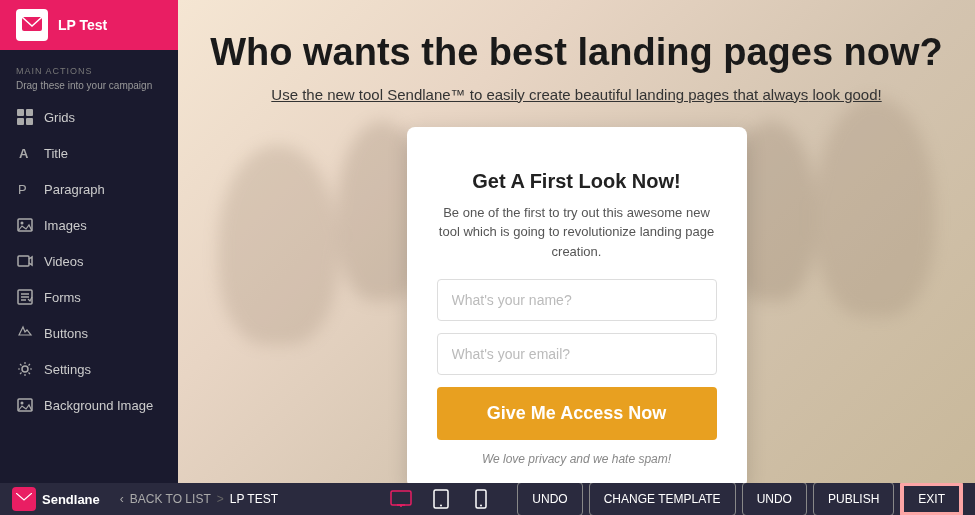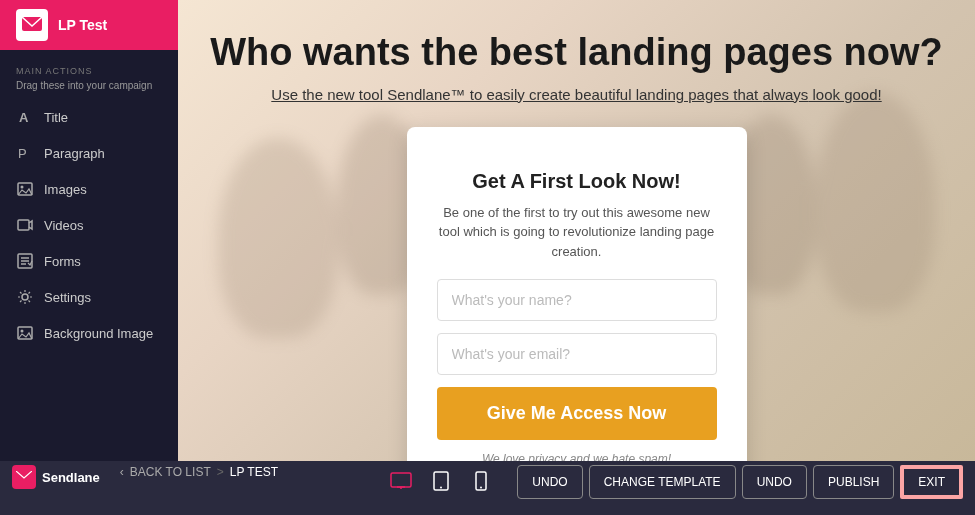--- a/index.html
+++ b/index.html
@@ -36,21 +36,21 @@
     
     .form-card { background: #fff; border-radius: 8px; padding: 43px 30px 22px; width: 340px; position: relative; z-index: 2; box-shadow: 0 4px 20px rgba(0,0,0,0.15); }
     .form-card-title { font-size: 20px; font-weight: bold; text-align: center; color: #222; margin-bottom: 10px; }
     .form-card-desc { font-size: 13px; color: #555; text-align: center; margin-bottom: 18px; line-height: 1.5; }
     .form-input { width: 100%; border: 1px solid #ddd; border-radius: 4px; padding: 12px 14px; font-size: 14px; color: #999; margin-bottom: 12px; outline: none; }
     .form-input::placeholder { color: #bbb; }
     .form-submit { width: 100%; background: #e8a020; border: none; border-radius: 4px; padding: 16px; font-size: 18px; font-weight: bold; color: #fff; cursor: pointer; margin-bottom: 12px; }
     .form-privacy { font-size: 12px; color: #888; text-align: center; font-style: italic; }
 
     
-    .bottom-bar { height: 54px; background: #2a2a3e; display: flex; align-items: flex-start; padding: 4px 12px; flex-shrink: 0; }
+    .bottom-bar { height: 32px; background: #2a2a3e; display: flex; align-items: center; padding: 4px 12px; flex-shrink: 0; }
     .bottom-logo { display: flex; align-items: center; gap: 6px; color: #fff; font-size: 14px; font-weight: bold; margin-right: 20px; }
     .bottom-logo-icon { width: 24px; height: 24px; background: #e91e63; border-radius: 4px; display: flex; align-items: center; justify-content: center; }
     .bottom-nav-link { color: #aaa; font-size: 12px; display: flex; align-items: center; gap: 4px; cursor: pointer; margin-right: 6px; }
     .bottom-nav-sep { color: #666; font-size: 12px; margin-right: 6px; }
     .bottom-nav-current { color: #fff; font-size: 12px; margin-right: 6px; }
     .bottom-spacer { flex: 1; }
     .device-icons { display: flex; gap: 8px; align-items: center; margin-right: 20px; }
     .device-icon { width: 32px; height: 32px; display: flex; align-items: center; justify-content: center; cursor: pointer; color: #fff; }
     .device-icon.active { color: #e91e63; }
     .bottom-actions { display: flex; gap: 6px; }
@@ -70,20 +70,31 @@
             <rect width="20" height="14" rx="2" fill="#e91e63"></rect>
             <polyline points="0,0 10,9 20,0" stroke="#fff" stroke-width="1.5" fill="none"></polyline>
           </svg>
         </div>
         <span style="color:#fff;font-size:14px;font-weight:bold;">LP Test</span>
       </div>
 
       <div style="color:#777;font-size:9px;text-transform:uppercase;letter-spacing:1px;padding:16px 16px 2px;">MAIN ACTIONS</div>
       <div style="color:#999;font-size:10px;padding:2px 16px 8px;">Drag these into your campaign</div>
 
+      <div class="sidebar-item">
+        <div class="sidebar-item-icon">
+          <svg width="16" height="16" viewBox="0 0 16 16" fill="#aaa">
+              <rect x="0" y="0" width="7" height="7" rx="1"></rect>
+              <rect x="9" y="0" width="7" height="7" rx="1"></rect>
+              <rect x="0" y="9" width="7" height="7" rx="1"></rect>
+              <rect x="9" y="9" width="7" height="7" rx="1"></rect>
+            </svg>
+        </div>
+        <span>Grids</span>
+      </div>
 
       <div class="sidebar-item">
         <div class="sidebar-item-icon">
           <svg width="16" height="16" viewBox="0 0 16 16" fill="#aaa">
               <text x="2" y="13" font-size="13" font-weight="bold" font-family="Arial">A</text>
             </svg>
         </div>
         <span>Title</span>
       </div>
 
@@ -123,20 +134,28 @@
               <rect x="1" y="1" width="14" height="14" rx="1"></rect>
               <line x1="4" y1="5" x2="12" y2="5"></line>
               <line x1="4" y1="8" x2="12" y2="8"></line>
               <line x1="4" y1="11" x2="9" y2="11"></line>
               <polyline points="11,10 13,12 15,8" stroke="#aaa" stroke-width="1.2" fill="none"></polyline>
             </svg>
         </div>
         <span>Forms</span>
       </div>
 
+      <div class="sidebar-item">
+        <div class="sidebar-item-icon">
+          <svg width="16" height="16" viewBox="0 0 16 16" fill="none" stroke="#aaa" stroke-width="1.5">
+              <path d="M2,10 L6,2 L8,7 L10,5 L14,10 Z" stroke="#aaa" stroke-width="1.2"></path>
+            </svg>
+        </div>
+        <span>Buttons</span>
+      </div>
 
       <div class="sidebar-item">
         <div class="sidebar-item-icon">
           <svg width="16" height="16" viewBox="0 0 16 16" fill="none" stroke="#aaa" stroke-width="1.5">
               <circle cx="8" cy="8" r="3"></circle>
               <path d="M8,1 L8,3 M8,13 L8,15 M1,8 L3,8 M13,8 L15,8 M3,3 L4.5,4.5 M11.5,11.5 L13,13 M13,3 L11.5,4.5 M4.5,11.5 L3,13" stroke="#aaa" stroke-width="1.2"></path>
             </svg>
         </div>
         <span>Settings</span>
       </div>

